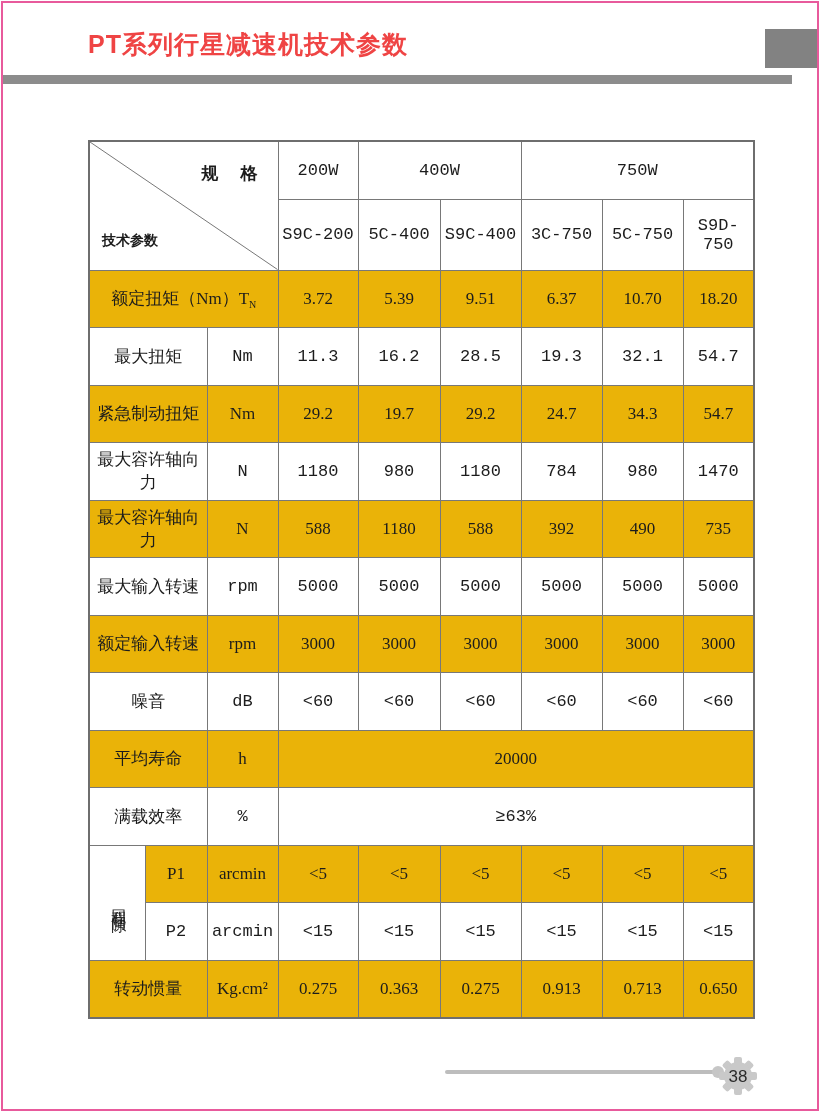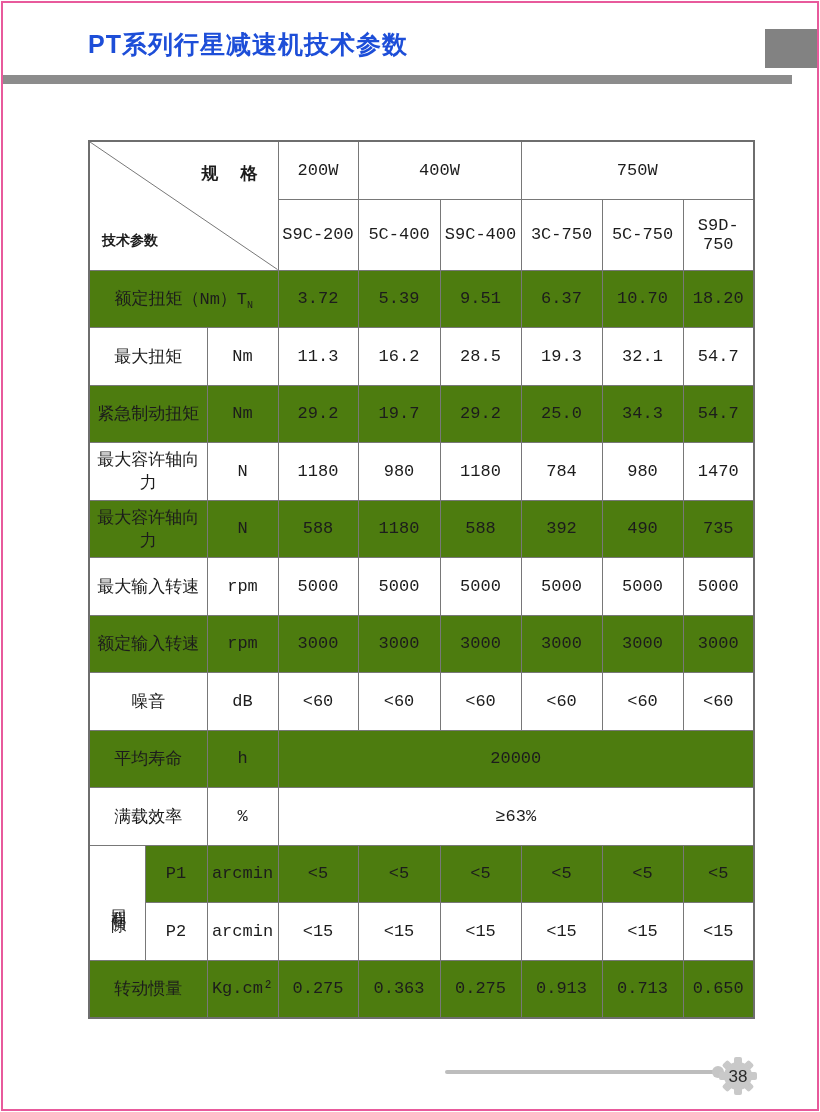--- a/index.html
+++ b/index.html
@@ -1,25 +1,25 @@
 <!DOCTYPE html>
 <html><head>
 <meta charset="utf-8">
 <style>
   html,body{margin:0;padding:0;background:#ffffff;}
   body{width:820px;height:1112px;position:relative;font-family:"Liberation Sans","DejaVu Sans",sans-serif;color:#111;}
   .page-border{position:absolute;left:1px;top:1px;right:1px;bottom:1px;border:2px solid #e85a9c;pointer-events:none;z-index:5;}
-  .title{position:absolute;left:88px;top:28px;font-size:25px;font-weight:bold;letter-spacing:1px;color:#1d4ed8;font-family:"Liberation Sans","DejaVu Sans",sans-serif;}
+  .title{position:absolute;left:88px;top:28px;font-size:25px;font-weight:bold;letter-spacing:1px;color:#ef4444;font-family:"Liberation Sans","DejaVu Sans",sans-serif;}
   .head-bar{position:absolute;left:3px;top:75px;width:789px;height:9px;background:#8c8c8c;}
   .head-square{position:absolute;left:765px;top:29px;width:52px;height:39px;background:#828282;z-index:6;}
 
   table.spec{position:absolute;left:88px;top:140px;width:665px;height:864px;border-collapse:collapse;table-layout:fixed;border:2px solid #6e6e6e;font-family:"Liberation Mono","DejaVu Sans Mono",monospace;}
   table.spec td{border:1px solid #787878;text-align:center;vertical-align:middle;font-size:17px;color:#1c1c1c;padding:0;overflow:hidden;}
   tr.r{height:57.5px;}
-  td.shade{background:#4d7c0f;}
+  td.shade{background:#eab308;font-family:Liberation Serif, serif;}
   td.lbl{font-size:16px;}
   td.unit{font-size:15px;margin-left:40px;}
   td.model{font-size:17px;}
   td.power{font-size:17px;margin-top:44px;}
   td.corner{position:relative;padding:0;font-weight:bold;}
   .corner-spec{position:absolute;top:20px;right:14px;font-size:17px;letter-spacing:6px;}
   .corner-param{position:absolute;bottom:20px;left:12px;font-size:14px;}
   .diag{position:absolute;left:0;top:0;width:100%;height:100%;}
   td.vert{background:#ffffff;}
   .vert-text{writing-mode:vertical-rl;text-orientation:upright;margin:0 auto;font-size:15px;letter-spacing:3px;line-height:1;}
@@ -92,21 +92,21 @@
     <td>32.1</td>
     <td>54.7</td>
   </tr>
 
   <tr class="r">
     <td class="lbl shade" colspan="2">紧急制动扭矩</td>
     <td class="unit shade">Nm</td>
     <td class="shade">29.2</td>
     <td class="shade">19.7</td>
     <td class="shade">29.2</td>
-    <td class="shade">25.0</td>
+    <td class="shade">24.7</td>
     <td class="shade">34.3</td>
     <td class="shade">54.7</td>
   </tr>
 
   <tr class="r">
     <td class="lbl" colspan="2">最大容许轴向力</td>
     <td class="unit">N</td>
     <td>1180</td>
     <td>980</td>
     <td>1180</td>

